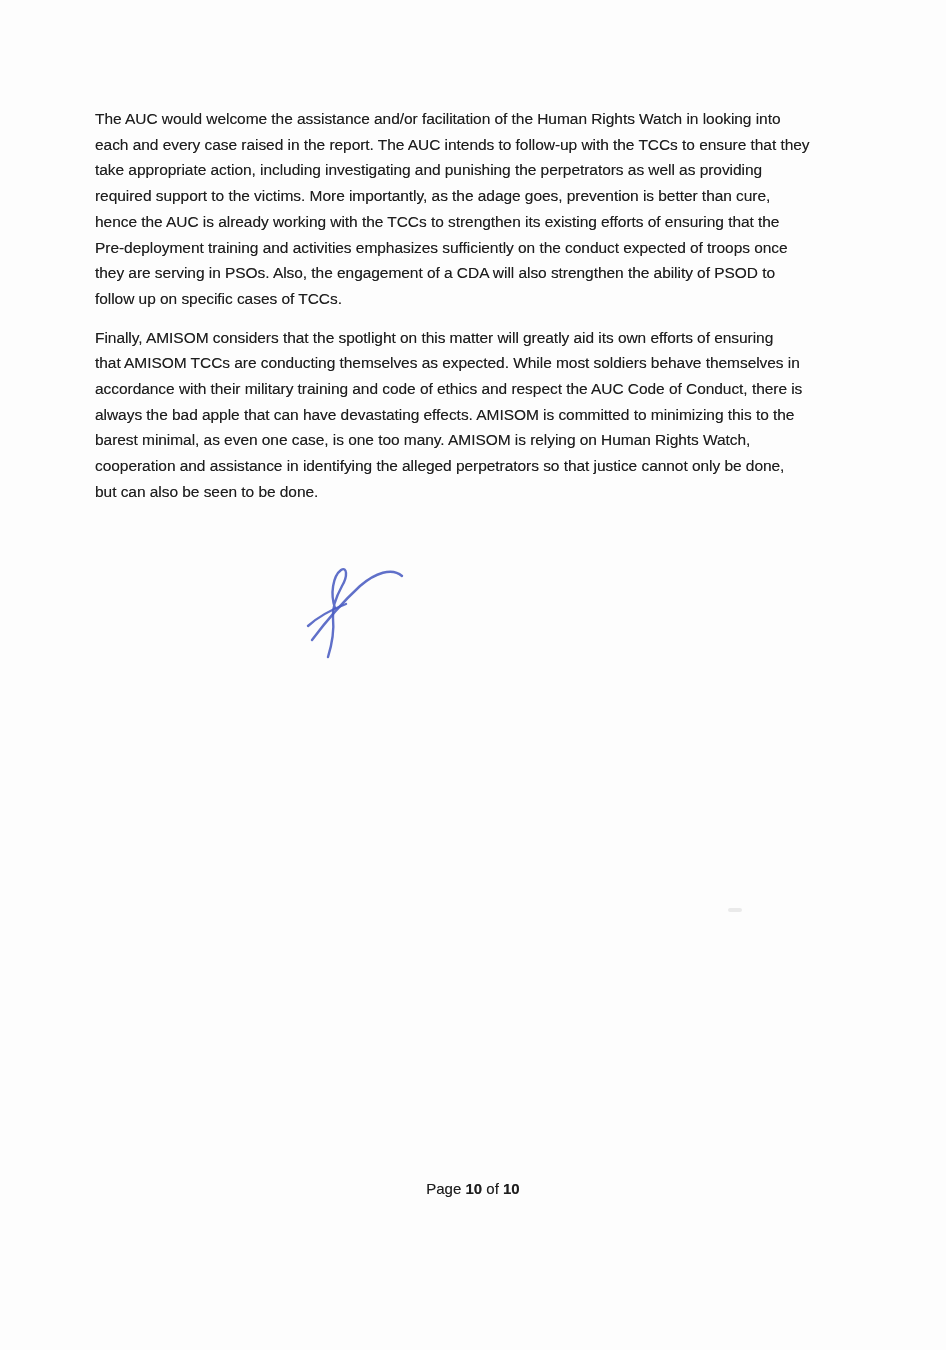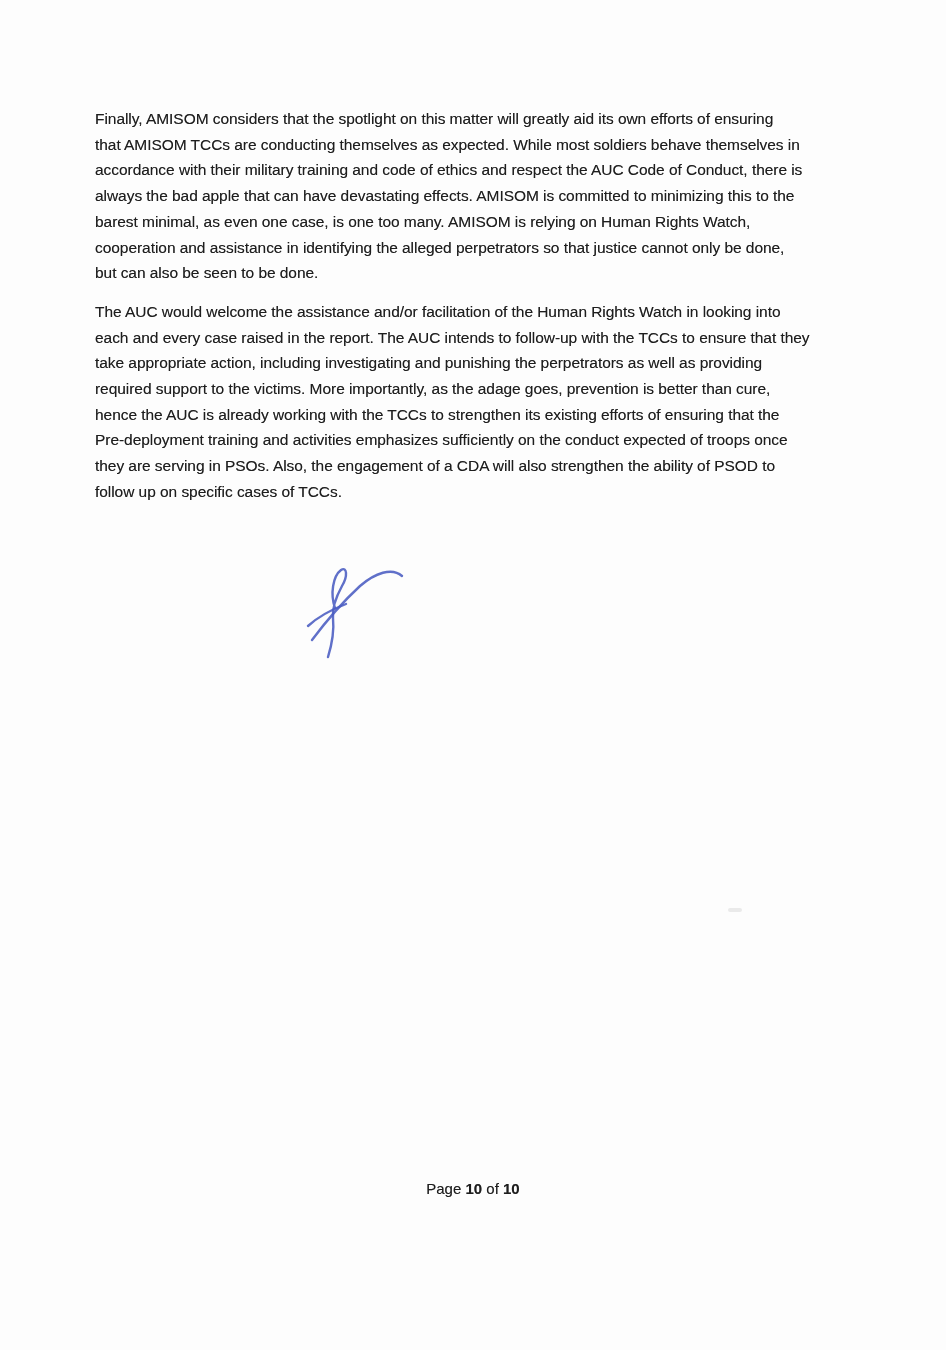--- a/index.html
+++ b/index.html
@@ -63,35 +63,35 @@
     background: rgba(150,150,150,0.18);
     border-radius: 2px;
   }
 </style>
 </head>
 <body>
 
 <div class="page">
 
   <div class="doc-text">
-    <p>Finally, AMISOM considers that the spotlight on this matter will greatly aid its own efforts of ensuring
-that AMISOM TCCs are conducting themselves as expected. While most soldiers behave themselves in
-accordance with their military training and code of ethics and respect the AUC Code of Conduct, there is
-always the bad apple that can have devastating effects. AMISOM is committed to minimizing this to the
-barest minimal, as even one case, is one too many. AMISOM is relying on Human Rights Watch,
-cooperation and assistance in identifying the alleged perpetrators so that justice cannot only be done,
-but can also be seen to be done.</p>
     <p>The AUC would welcome the assistance and/or facilitation of the Human Rights Watch in looking into
 each and every case raised in the report. The AUC intends to follow-up with the TCCs to ensure that they
 take appropriate action, including investigating and punishing the perpetrators as well as providing
 required support to the victims.  More importantly, as the adage goes, prevention is better than cure,
 hence the AUC is already working with the TCCs to strengthen its existing efforts of ensuring that the
 Pre-deployment training and activities emphasizes sufficiently on the conduct expected of troops once
 they are serving in PSOs. Also, the engagement of a CDA will also strengthen the ability of PSOD to
 follow up on specific cases of TCCs.</p>
+    <p>Finally, AMISOM considers that the spotlight on this matter will greatly aid its own efforts of ensuring
+that AMISOM TCCs are conducting themselves as expected. While most soldiers behave themselves in
+accordance with their military training and code of ethics and respect the AUC Code of Conduct, there is
+always the bad apple that can have devastating effects. AMISOM is committed to minimizing this to the
+barest minimal, as even one case, is one too many. AMISOM is relying on Human Rights Watch,
+cooperation and assistance in identifying the alleged perpetrators so that justice cannot only be done,
+but can also be seen to be done.</p>
   </div>
 
   <svg class="signature" viewBox="0 0 118 108" xmlns="http://www.w3.org/2000/svg">
     <g fill="none" stroke="#4a5cc2" stroke-opacity="0.88" stroke-width="2.4" stroke-linecap="round" stroke-linejoin="round">
 
       <path d="M35,48 C30,34 33,16 41,10 C47,6 48,16 42,26 C36,37 32,48 33,58 C34,68 32,84 28,97"></path>
 
       <path d="M102,16 C92,7 75,13 60,26 C47,38 27,60 12,80"></path>
 
       <path d="M8,66 C20,55 33,49 46,44"></path>

